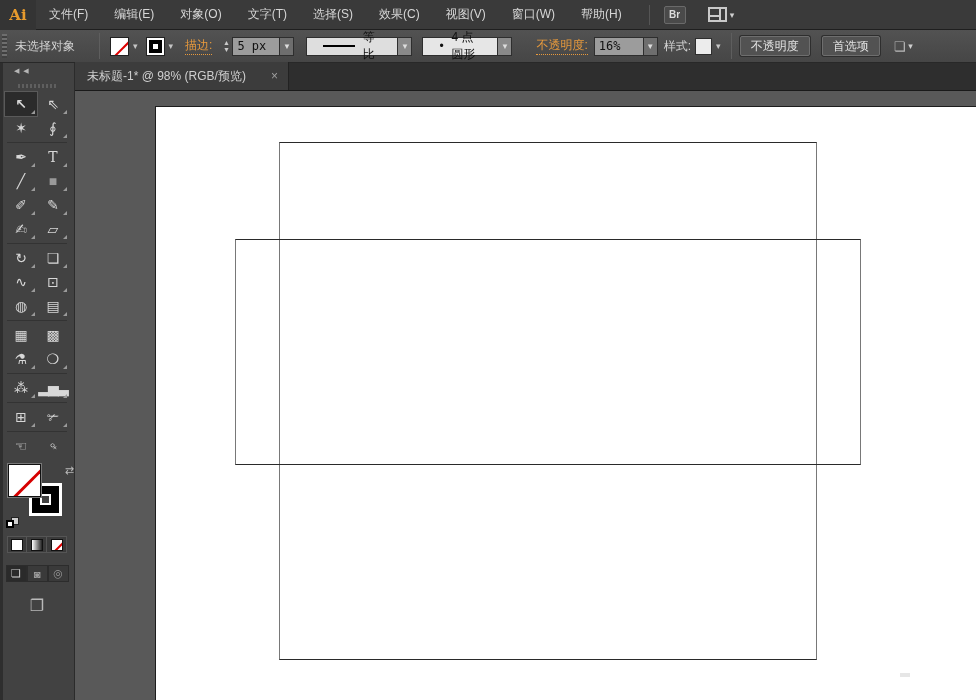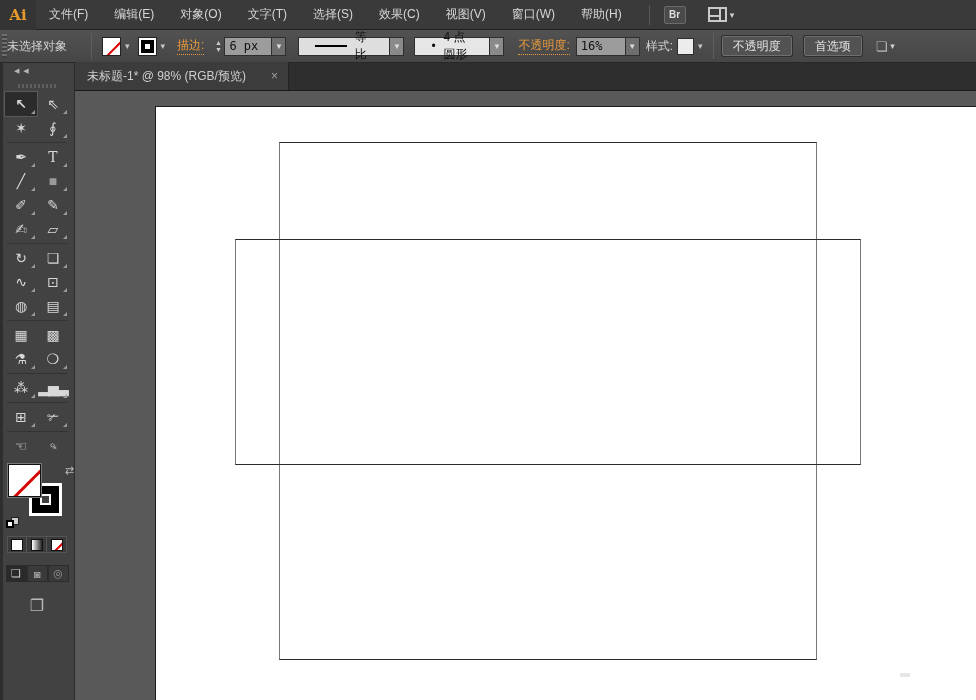--- a/index.html
+++ b/index.html
@@ -24,21 +24,21 @@
   .ws-icon i { position:absolute; background:#c9c9c9; }
   .ws-icon .v { left:9px; top:0; width:2px; height:11px; }
   .ws-icon .h { left:0; top:6px; width:9px; height:2px; }
   .dd-caret { color:#cfcfcf; font-size:9px; margin-left:3px; }
 
   
   .controlbar { height:33px; background:linear-gradient(#525252,#464646);
     border-bottom:1px solid #282828; display:flex; align-items:center; flex:0 0 33px; font-size:12px; }
   .grip-v { width:5px; height:24px; margin-left:2px;
     background:repeating-linear-gradient(180deg,#6e6e6e 0 2px,#404040 2px 4px); }
-  .cb-status { color:#d2d2d2; margin-left:0; width:78px; }
+  .cb-status { color:#d2d2d2; margin-left:8px; width:78px; }
   .cb-sep { width:1px; height:26px; background:#3a3a3a; border-right:1px solid #5e5e5e; margin:0 6px; }
   .swatch-wrap { display:flex; align-items:center; margin-left:4px; }
   .fill-sw { width:19px; height:19px; background:#fff; border:1px solid #222; position:relative; overflow:hidden; }
   .fill-sw::after { content:''; position:absolute; left:-4px; top:8px; width:34px; height:2px;
     background:#d02built0d0d; background:#d00; transform:rotate(-45deg); }
   .stroke-sw-small { width:19px; height:19px; background:#fff; border:1px solid #222; position:relative; }
   .stroke-sw-small::before { content:''; position:absolute; inset:2px; background:#000; }
   .stroke-sw-small::after { content:''; position:absolute; inset:6px; background:#fff; }
   .mini-dd { color:#c5c5c5; font-size:9px; padding:0 4px; }
   .cb-label-link { color:#e89a3c; border-bottom:1px dotted #e89a3c; margin:0 2px 0 8px; }
@@ -163,33 +163,33 @@
     </div>
     <div class="swatch-wrap">
       <div class="stroke-sw-small"></div>
       <span class="mini-dd">▾</span>
     </div>
     <span class="cb-label-link">描边:</span>
     <div class="stepper">
       <span>▲</span>
       <span>▼</span>
     </div>
-    <div class="cb-input" style="width:48px">6 px</div>
+    <div class="cb-input" style="width:48px">5 px</div>
     <div class="dd-btn">▼</div>
     <div class="light-field" style="width:92px; margin-left:12px">
       <div class="stroke-line"></div>
       <span>等比</span>
     </div>
     <div class="dd-btn" style="background:#8a8a8a">▼</div>
     <div class="light-field" style="width:76px; margin-left:10px; background:#e6e6e6">
       <span style="margin-right:8px">•</span>
       <span>4 点圆形</span>
     </div>
     <div class="dd-btn" style="background:#8a8a8a">▼</div>
-    <span class="cb-label-link" style="margin-left:14px">不透明度:</span>
+    <span class="cb-label-link" style="margin-left:24px">不透明度:</span>
     <div class="cb-input" style="width:50px; margin-left:4px">16%</div>
     <div class="dd-btn">▼</div>
     <span class="cb-label">样式:</span>
     <div class="style-sw"></div>
     <span class="mini-dd">▾</span>
     <div class="cb-sep"></div>
     <div class="cb-btn" style="margin-left:2px">不透明度</div>
     <div class="cb-btn">首选项</div>
     <span class="sim-icon">❏</span>
     <span class="dd-caret">▾</span>

